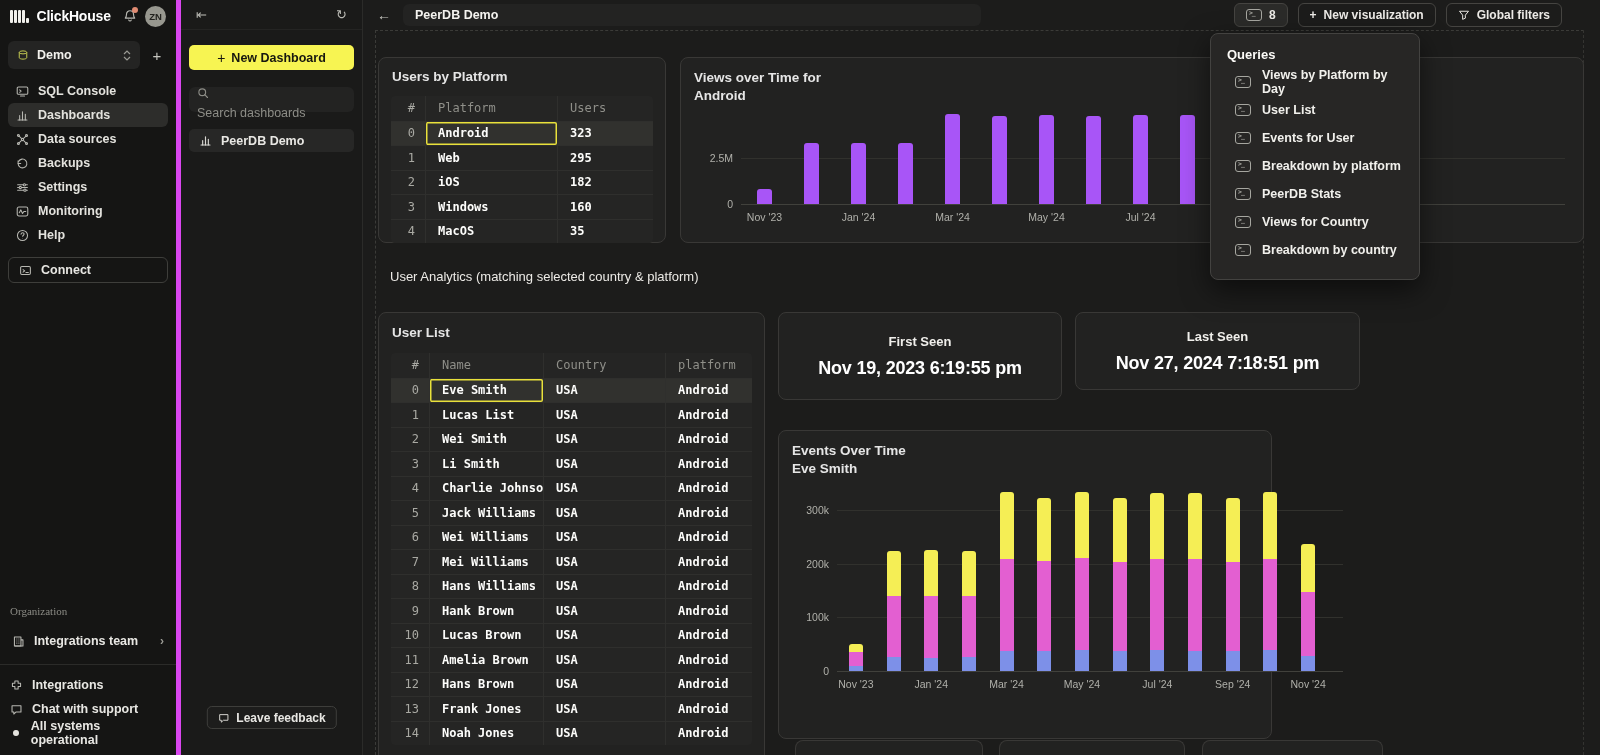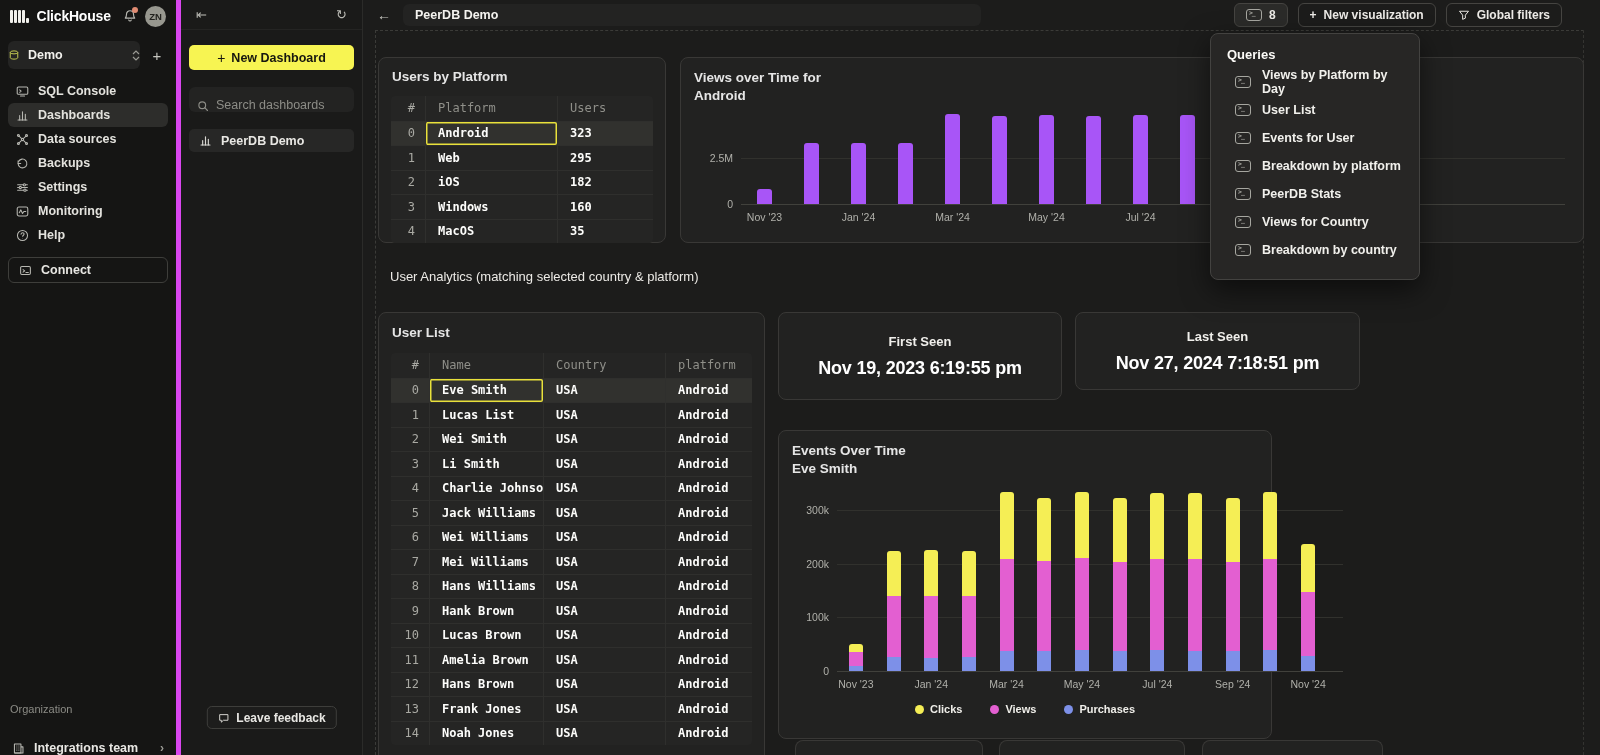--- a/index.html
+++ b/index.html
@@ -19,50 +19,50 @@
   .logo-bars { display:flex; align-items:flex-end; gap:1.5px; height:14px; margin-right:2px; }
   .logo-bars span { width:2.5px; height:13px; background:#f1f0ec; border-radius:1px; }
   .logo-bars span:last-child { height:5px; }
   .brand { font-size:14px; font-weight:700; letter-spacing:-.2px; color:#fff; }
   .bell { margin-left:auto; position:relative; width:18px; height:18px; display:flex; align-items:center; justify-content:center; cursor:pointer; }
   .bell .dot { position:absolute; top:0; right:1px; width:6px; height:6px; border-radius:50%; background:#e08b72; }
   .avatar { width:21px; height:21px; border-radius:50%; background:#97978f; color:#22221e;
     font-size:9.5px; font-weight:700; display:flex; align-items:center; justify-content:center; cursor:pointer; }
   .ws-row { margin:9px 8px 8px; display:flex; align-items:center; gap:6px; }
   .ws-select { flex:1; height:28px; background:#242423; border-radius:6px; display:flex;
-    align-items:center; gap:8px; padding:0 0; cursor:pointer; }
+    align-items:center; gap:8px; padding:0 9px; cursor:pointer; }
   .ws-select .lbl { font-size:12.5px; font-weight:700; color:#f2f1ed; }
   .updown { margin-left:auto; display:flex; flex-direction:column; gap:1px; }
   .ws-plus { width:22px; text-align:center; color:#c6c6c0; font-size:15px; cursor:pointer; }
   .nav { padding:2px 8px 0; }
   .nav-item { height:24px; display:flex; align-items:center; gap:9px; padding:0 8px;
     border-radius:6px; font-size:12.5px; font-weight:600; color:#e3e2dd; cursor:pointer; }
   .nav-item.active { background:#2d2d2b; }
   .connect-btn { margin:10px 8px 0; height:26px; border:1px solid #3e3e3b; border-radius:6px;
     display:flex; align-items:center; gap:9px; padding:0 10px; font-size:12.5px; font-weight:600; cursor:pointer; }
   .sb-spacer { flex:1; }
   .org { padding:0 10px; }
-  .org-label { color:#8b8b85; font-size:11px; margin-bottom:26px; }
+  .org-label { color:#8b8b85; font-size:11px; margin-bottom:17px;font-family:Liberation Serif, serif; }
   .team-row { display:flex; align-items:center; gap:9px; font-size:12.5px; font-weight:600; cursor:pointer; padding:0 2px; }
   .team-row .chev { margin-left:auto; color:#9a9a94; font-size:12px; }
   .sb-footer { border-top:1px solid #2b2b29; margin-top:16px; padding:8px 10px 10px; }
   .sb-footer .f-row { height:24px; display:flex; align-items:center; gap:9px; font-size:12.5px; font-weight:600; cursor:pointer; }
   .status-dot { width:6px; height:6px; border-radius:50%; background:#e4e3de; margin:0 3px; }
 
   
   .dpanel { position:absolute; left:181px; top:0; bottom:0; width:182px; background:#1a1a19; border-right:1px solid #2b2b29; }
   .dp-top { height:30px; display:flex; align-items:center; justify-content:space-between;
     padding:0 15px; color:#a9a9a3; border-bottom:1px solid #242423; }
   .dp-top .tbtn { cursor:pointer; font-size:13px; color:#b8b8b2; }
   .new-dash-btn { margin:15px 8px 0; height:25px; background:#f7f452; border-radius:5px;
     color:#17170f; font-weight:700; font-size:12.5px; display:flex; align-items:center;
     justify-content:center; gap:6px; cursor:pointer; }
   .new-dash-btn .plus { font-size:14px; font-weight:400; }
   .search-box { margin:17px 8px 0; height:25px; background:#232322; border-radius:6px;
-    display:flex; align-items:flex-end; gap:7px; padding:0 8px; }
+    display:flex; align-items:flex-start; gap:7px; padding:0 8px;flex-direction:column; }
   .search-box input { background:transparent; border:none; outline:none; color:#d7d6d1;
     font-size:12.5px; width:100%; font-family:"Liberation Sans",sans-serif; }
   .search-box input::placeholder { color:#8d8d87; }
   .dash-item { margin:17px 8px 0; height:23px; background:#272726; border-radius:5px;
     display:flex; align-items:center; gap:9px; padding:0 10px; font-size:12.5px; font-weight:700; cursor:pointer; }
   .leave-feedback { position:absolute; left:50%; transform:translateX(-50%); bottom:26px;
     height:23px; border:1px solid #3e3e3b; border-radius:5px; padding:0 10px; display:flex;
     align-items:center; gap:7px; font-size:12px; font-weight:700; white-space:nowrap; cursor:pointer; background:#1d1d1c; }
 
   
@@ -273,20 +273,42 @@
             <rect x="3" y="2.5" width="8" height="11"></rect>
             <path d="M11 6h2.5v7.5H3.5"></path>
             <path d="M5.5 5h1M8 5h1M5.5 7.5h1M8 7.5h1M5.5 10h1M8 10h1"></path>
           </svg>
       </span>
       <span>Integrations team</span>
       <span class="chev">›</span>
     </div>
   </div>
 
+  <div class="sb-footer">
+      <div class="f-row">
+        <span class="icon">
+          <svg width="13" height="13" viewBox="0 0 16 16" fill="none" stroke="#b7b7b1" stroke-width="1.3" stroke-linecap="round" stroke-linejoin="round">
+            <path d="M6 2.5h4v2.8h3v4h-3v2.9H6v-2.9H3v-4h3z"></path>
+          </svg>
+        </span>
+        <span>Integrations</span>
+      </div>
+      <div class="f-row">
+        <span class="icon">
+          <svg width="13" height="13" viewBox="0 0 16 16" fill="none" stroke="#b7b7b1" stroke-width="1.3" stroke-linecap="round" stroke-linejoin="round">
+            <path d="M2.5 3.5h11v7.5h-6l-2.8 2.6v-2.6H2.5z"></path>
+          </svg>
+        </span>
+        <span>Chat with support</span>
+      </div>
+      <div class="f-row">
+        <span class="status-dot"></span>
+        <span>All systems operational</span>
+      </div>
+    </div>
 </aside>
 
 <section class="dpanel">
   <div class="dp-top">
     <span class="tbtn">⇤</span>
     <span class="tbtn">↻</span>
   </div>
   <div class="new-dash-btn">
     <span class="plus">+</span>
     <span>New Dashboard</span>
@@ -662,34 +684,20 @@
         <span class="xl">Mar '24</span>
         <span class="xl"></span>
         <span class="xl">May '24</span>
         <span class="xl"></span>
         <span class="xl">Jul '24</span>
         <span class="xl"></span>
         <span class="xl">Sep '24</span>
         <span class="xl"></span>
         <span class="xl">Nov '24</span>
       </div>
-      <div class="legend" style="top: 272px;">
-        <span class="li">
-          <span class="ldot" style="background: rgb(245, 238, 85);"></span>
-          <span>Clicks</span>
-        </span>
-        <span class="li">
-          <span class="ldot" style="background: rgb(227, 95, 209);"></span>
-          <span>Views</span>
-        </span>
-        <span class="li">
-          <span class="ldot" style="background: rgb(125, 144, 232);"></span>
-          <span>Purchases</span>
-        </span>
-      </div>
     </div>
 
   <div class="stub" style="left:432px; width:188px;"></div>
   <div class="stub" style="left:636px; width:186px;"></div>
   <div class="stub" style="left:839px; width:181px;"></div>
 
   <div class="qmenu">
     <div class="qmenu-title">Queries</div>
     <div id="qmenu-items">
         <div class="q-item">

